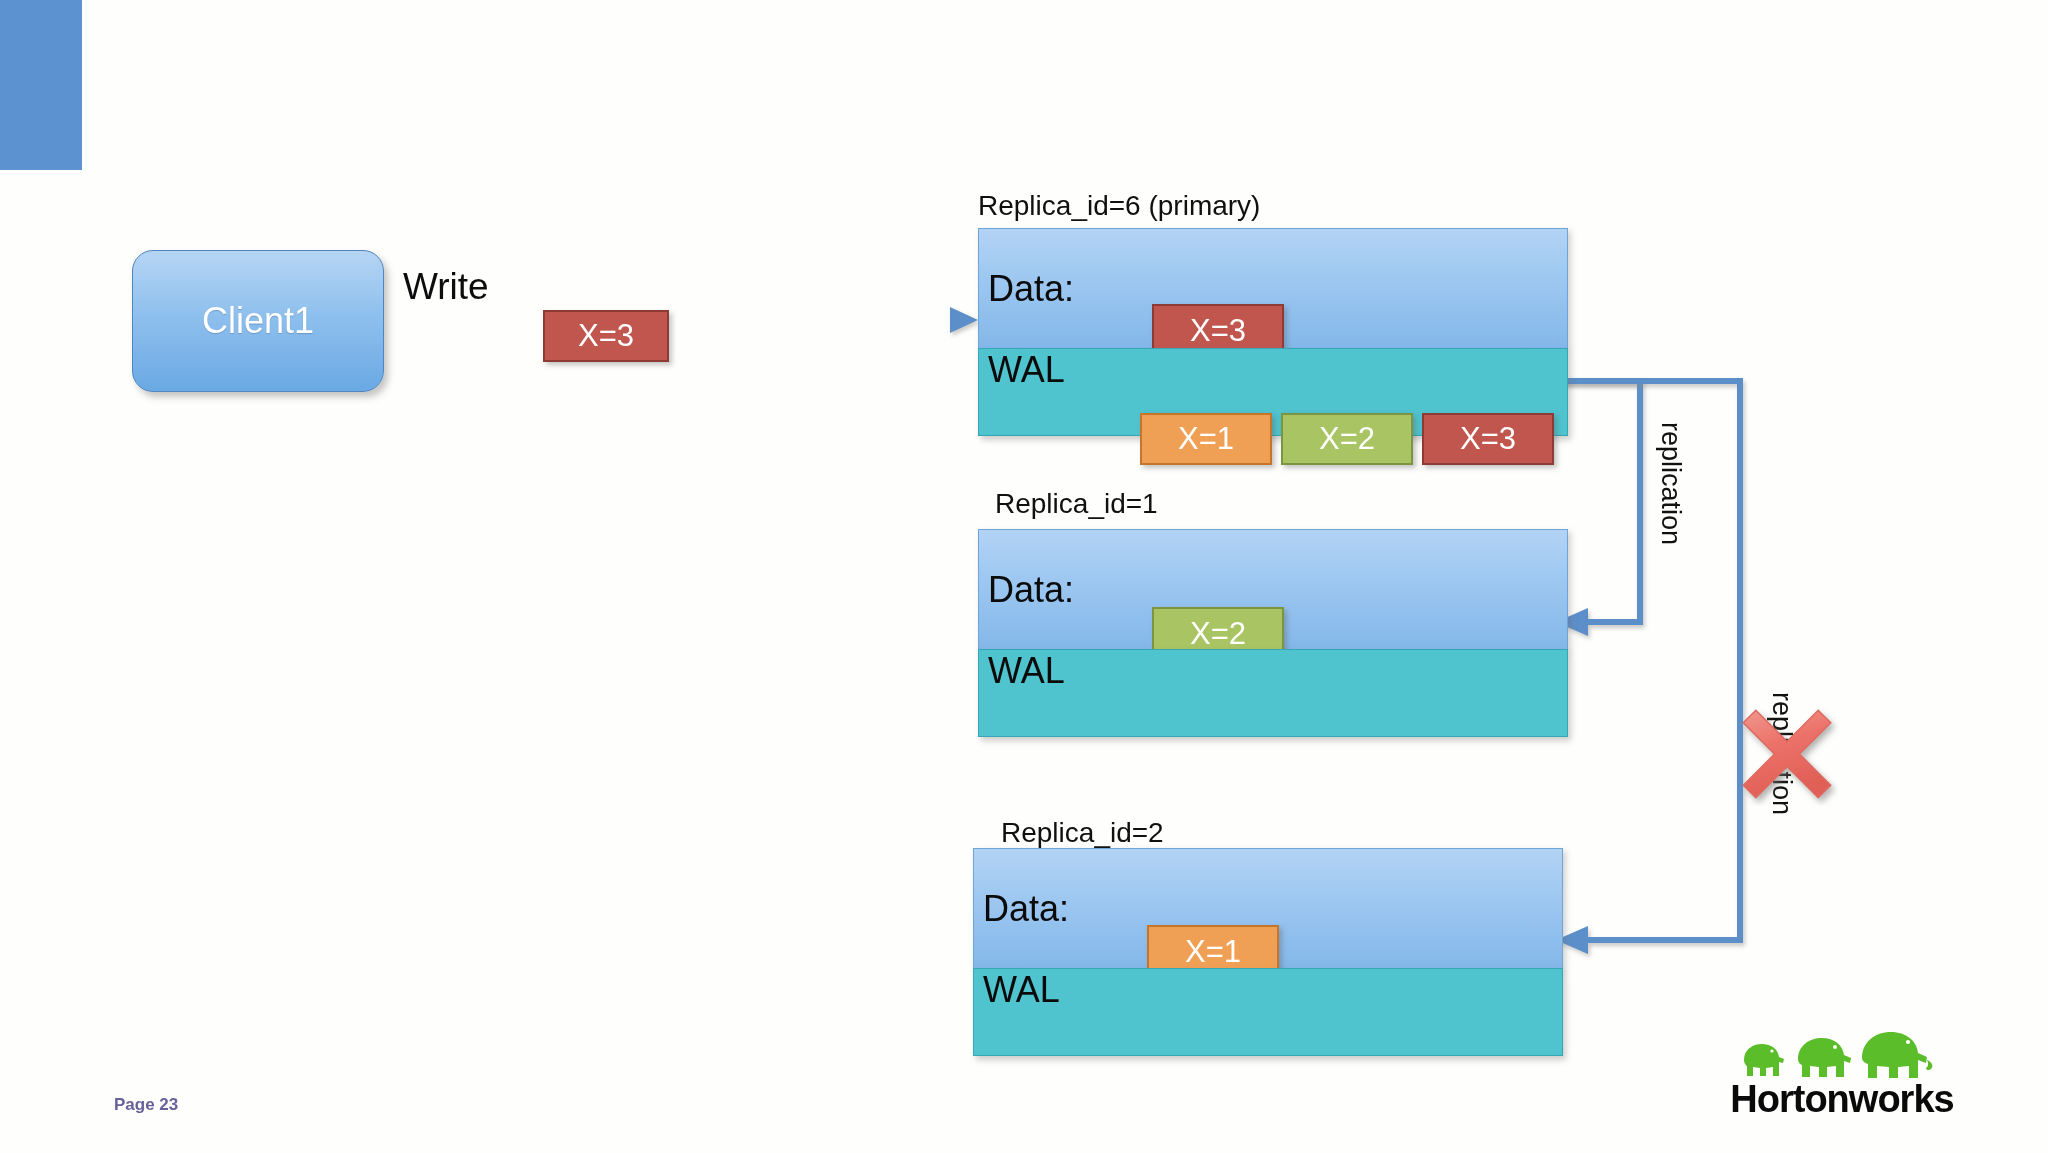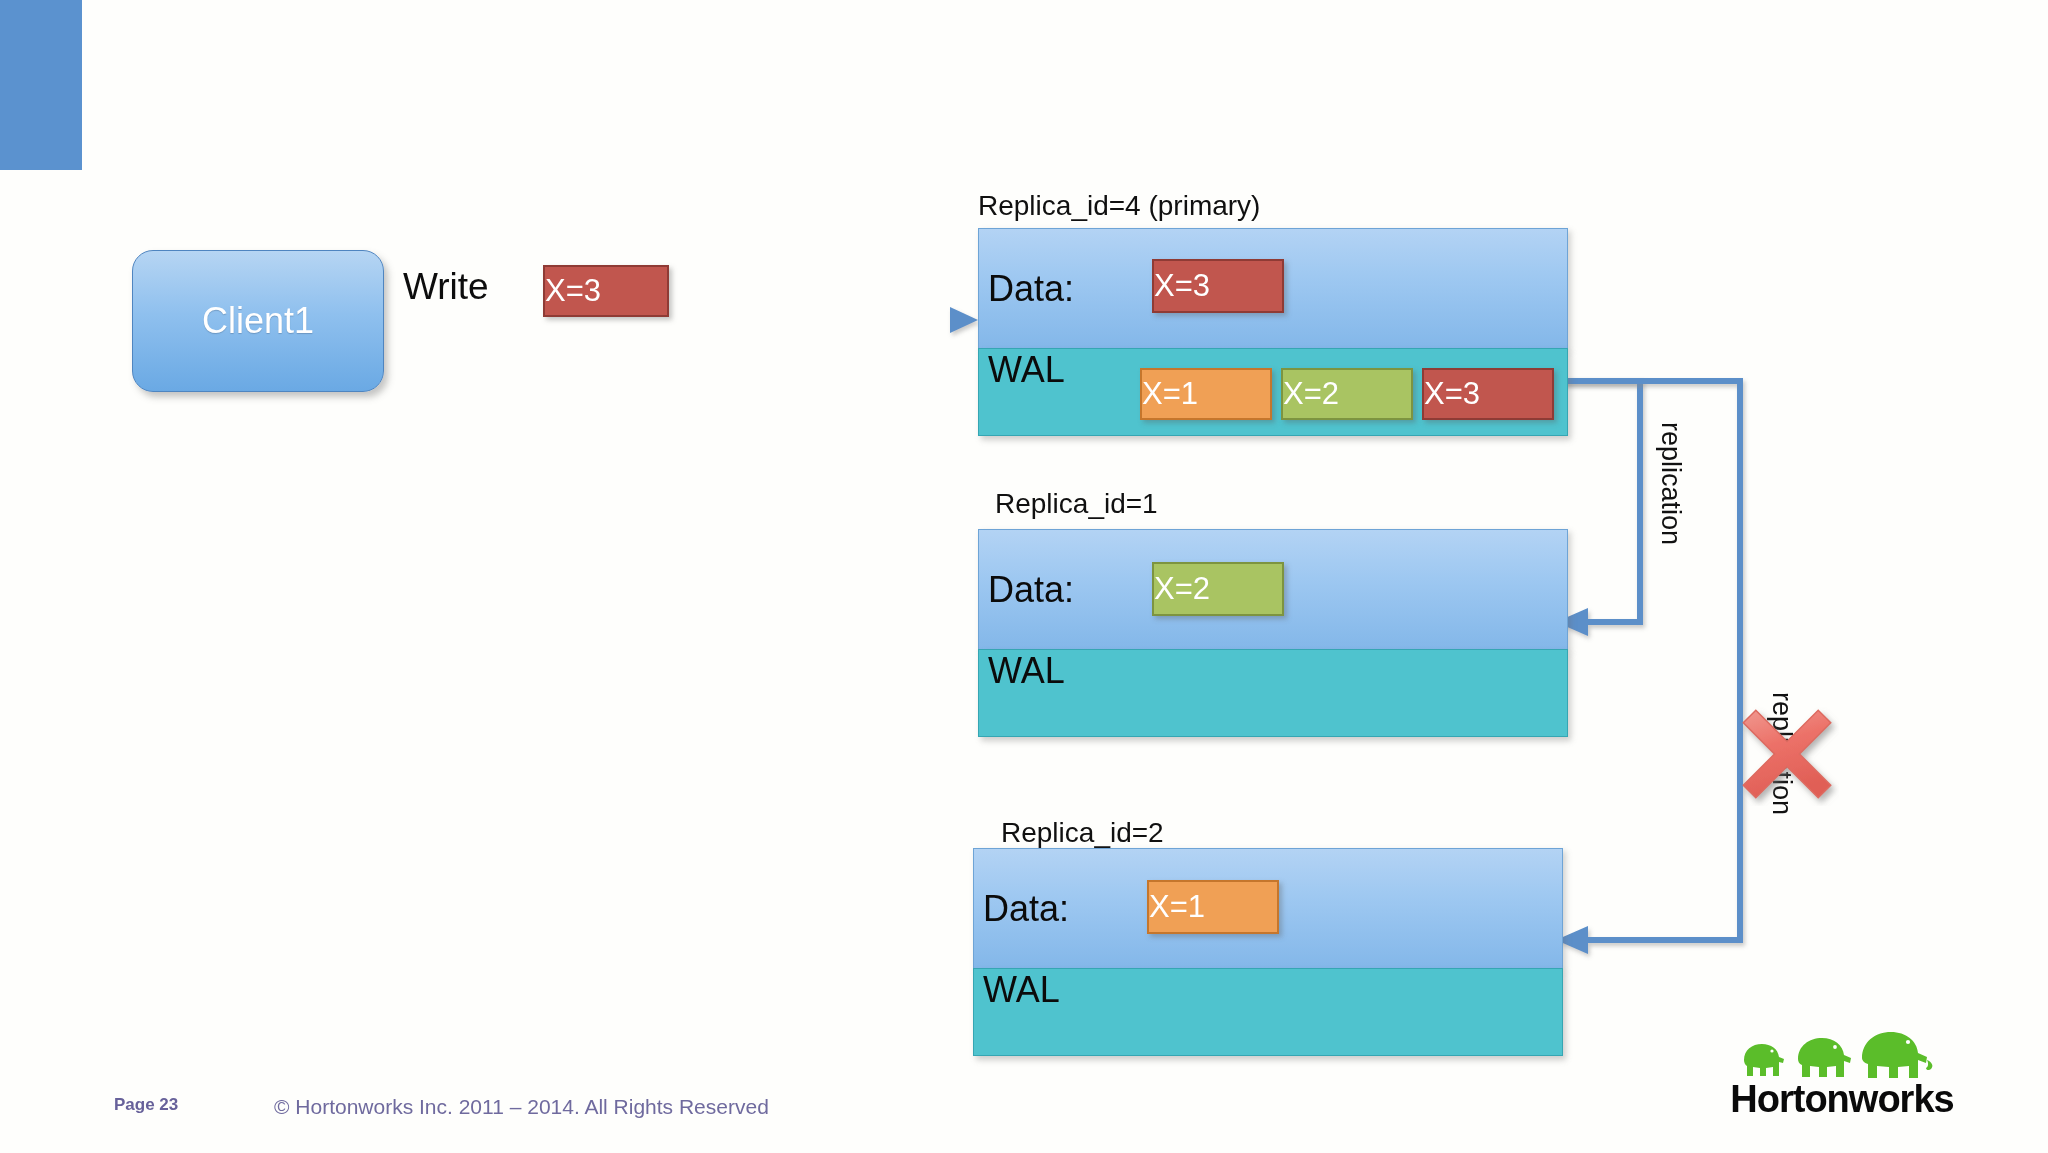--- a/index.html
+++ b/index.html
@@ -88,23 +88,25 @@
     color: #0b0b0b;
     margin-left: 9px;
     white-space: nowrap;
   }
 
   
   .chip {
     position: absolute;
     display: flex;
     align-items: center;
+    justify-content: center;
     color: #ffffff;
     font-size: 31px;
     box-shadow: 3px 3px 5px rgba(90,90,90,0.35);
+    margin-top: 45px;
   }
   .chip.red    { background: #c1564e; border: 2px solid #8f3b35; }
   .chip.orange { background: #f0a055; border: 2px solid #c5762c; }
   .chip.green  { background: #a9c462; border: 2px solid #7d9440; }
 
   
   .wires {
     position: absolute;
     left: 0; top: 0;
     width: 2048px;
@@ -222,21 +224,21 @@
   <div class="client-box" style="left:132px; top:250px; width:250px; height:140px;border-radius:21px;">
     <span class="label">Client1</span>
   </div>
 
   <div style="position:absolute; left:403px; top:266px; font-size:37px; color:#0d0d0d;">Write</div>
   <div class="chip red" style="left:543px; top:265px; width:122px; height:48px;">
     <span>X=3</span>
   </div>
 
 
-  <div class="replica-title" style="left:978px; top:190px;">Replica_id=4 (primary)</div>
+  <div class="replica-title" style="left:978px; top:190px;">Replica_id=6 (primary)</div>
 
   <div class="data-panel" style="left:978px; top:228px; width:588px; height:120px;">
     <span class="panel-label">Data:</span>
   </div>
   <div class="chip red" style="left:1152px; top:259px; width:128px; height:50px;">
     <span>X=3</span>
   </div>
 
   <div class="wal-panel" style="left:978px; top:348px; width:588px; height:86px;">
     <span class="panel-label">WAL</span>
@@ -271,21 +273,20 @@
   </div>
   <div class="chip orange" style="left:1147px; top:880px; width:128px; height:50px;">
     <span>X=1</span>
   </div>
 
   <div class="wal-panel" style="left:973px; top:968px; width:588px; height:86px;">
     <span class="panel-label">WAL</span>
   </div>
 
   <div class="page-num">Page 23</div>
-  <div class="copyright">© Hortonworks Inc. 2011 – 2014. All Rights Reserved</div>
 
   <div class="logo">
     <svg width="240" height="56" viewBox="0 0 240 56">
       <g fill="#5bbd2a">
 
         <path d="M22,34 C22,24 30,18 40,18 C49,18 56,23 57,31 L62,33 L61,37 L57,36 L57,50 L51,50 L51,41 L44,42 L44,50 L38,50 L38,42 L31,41 L31,50 L25,50 L25,40 C23,39 22,36 22,34 Z"></path>
         <circle cx="50" cy="25" r="1.6" fill="#ffffff"></circle>
 
         <path d="M76,33 C76,20 87,12 100,12 C112,12 121,19 122,29 L129,32 L128,37 L122,35 L122,51 L114,51 L114,40 L105,41 L105,51 L97,51 L97,41 L88,40 L88,51 L80,51 L80,39 C77,38 76,35 76,33 Z"></path>
         <circle cx="113" cy="21" r="1.9" fill="#ffffff"></circle>

